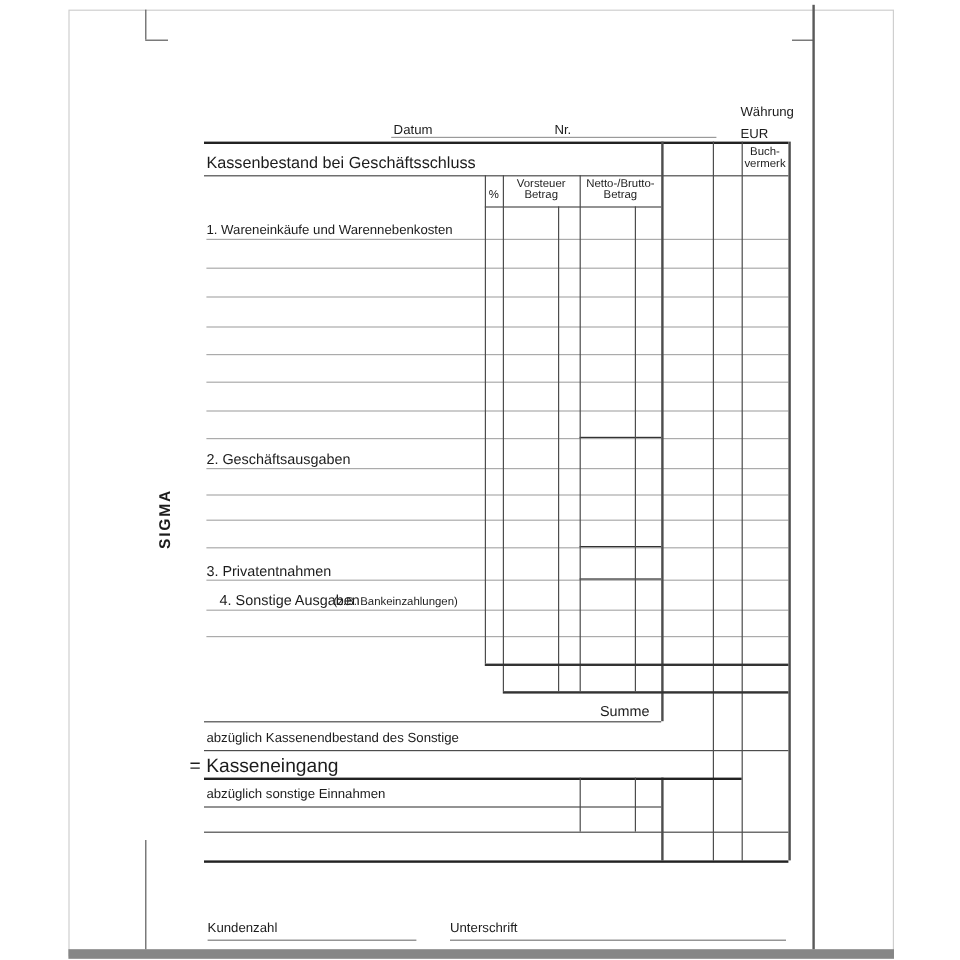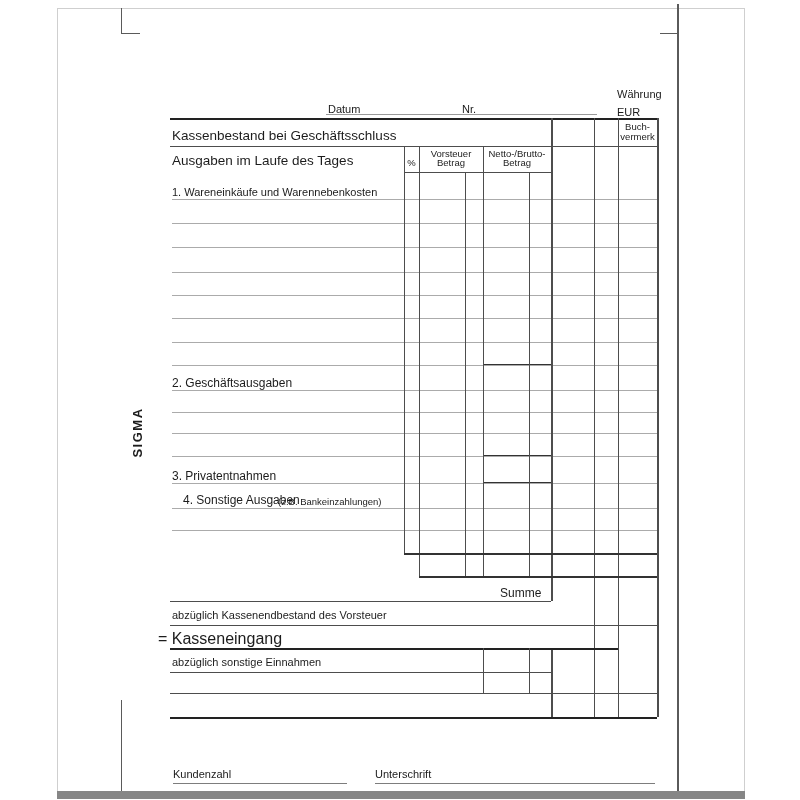--- a/index.html
+++ b/index.html
@@ -47,21 +47,20 @@
   <div class="t lbl" style="left:617px;top:106px;">EUR</div>
   <div class="hl" style="left:326px;top:114px;width:271px;background:#9a9a9a;"></div>
 
   <div class="hl heavy" style="left:170px;top:118px;width:487px;"></div>
 
   <div class="t lbl3" style="left:172px;top:128px;">Kassenbestand bei Geschäftsschluss</div>
   <div class="t small" style="left:618px;top:122px;width:39px;">Buch-</div>
   <div class="t small" style="left:618px;top:132px;width:39px;">vermerk</div>
   <div class="hl dark" style="left:170px;top:146px;width:487px;"></div>
 
-  <div class="t lbl3" style="left:172px;top:153px;">Ausgaben im Laufe des Tages</div>
   <div class="t small" style="left:404px;top:158px;width:15px;">%</div>
   <div class="t small" style="left:419px;top:149px;width:64px;">Vorsteuer</div>
   <div class="t small" style="left:419px;top:158px;width:64px;">Betrag</div>
   <div class="t small" style="left:483px;top:149px;width:68px;">Netto-/Brutto-</div>
   <div class="t small" style="left:483px;top:158px;width:68px;">Betrag</div>
   <div class="hl dark" style="left:404px;top:172px;width:147px;"></div>
 
   <div class="t lbl" style="left:172px;top:186px;">1. Wareneinkäufe und Warennebenkosten</div>
   <div class="t lbl2" style="left:172px;top:376px;">2. Geschäftsausgaben</div>
   <div class="t lbl2" style="left:172px;top:469px;">3. Privatentnahmen</div>
@@ -99,21 +98,21 @@
   <div class="vl" style="left:594px;top:118px;height:599px;"></div>
   <div class="vl" style="left:618px;top:118px;height:599px;"></div>
   <div class="vl" style="left:657px;top:118px;height:599px;width:2px;"></div>
 
   <div class="hl thick" style="left:404px;top:553px;width:253px;height:2px;"></div>
   <div class="hl thick" style="left:419px;top:576px;width:238px;height:2px;"></div>
 
   <div class="t lbl2" style="left:500px;top:586px;">Summe</div>
   <div class="hl dark" style="left:170px;top:601px;width:381px;"></div>
 
-  <div class="t lbl" style="left:172px;top:609px;">abzüglich Kassenendbestand des Vorsteuer</div>
+  <div class="t lbl" style="left:172px;top:609px;">abzüglich Kassenendbestand des Sonstige</div>
   <div class="hl dark" style="left:170px;top:625px;width:487px;"></div>
 
   <div class="t big" style="left:158px;top:630px;">= Kasseneingang</div>
   <div class="hl heavy" style="left:170px;top:648px;width:448px;"></div>
 
   <div class="t lbl" style="left:172px;top:656px;">abzüglich sonstige Einnahmen</div>
   <div class="hl dark" style="left:170px;top:672px;width:381px;"></div>
   <div class="vl" style="left:483px;top:648px;height:45px;"></div>
   <div class="vl" style="left:529px;top:648px;height:45px;"></div>
   <div class="hl dark" style="left:170px;top:693px;width:487px;"></div>

